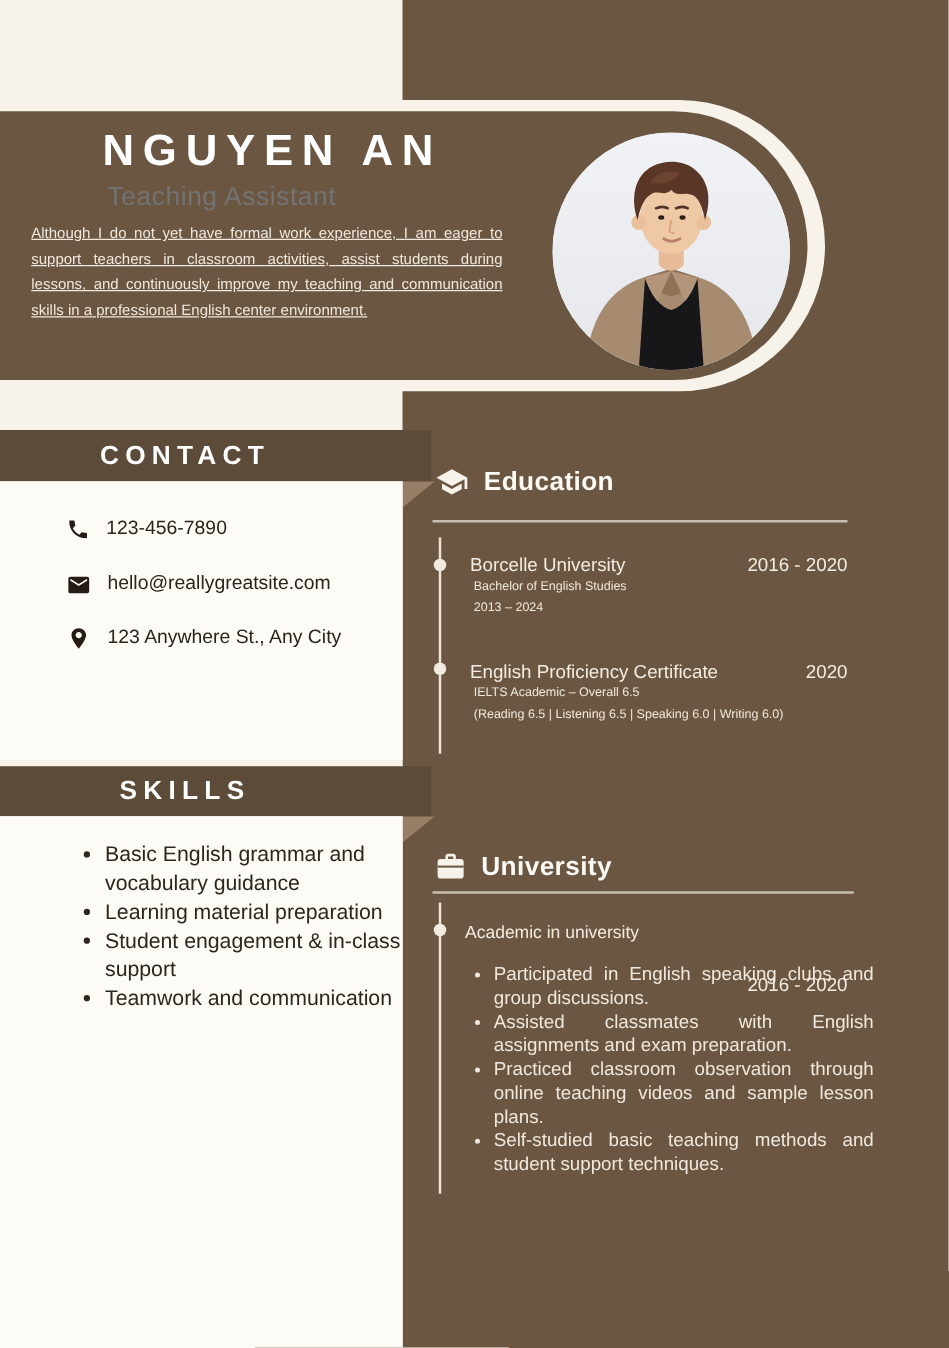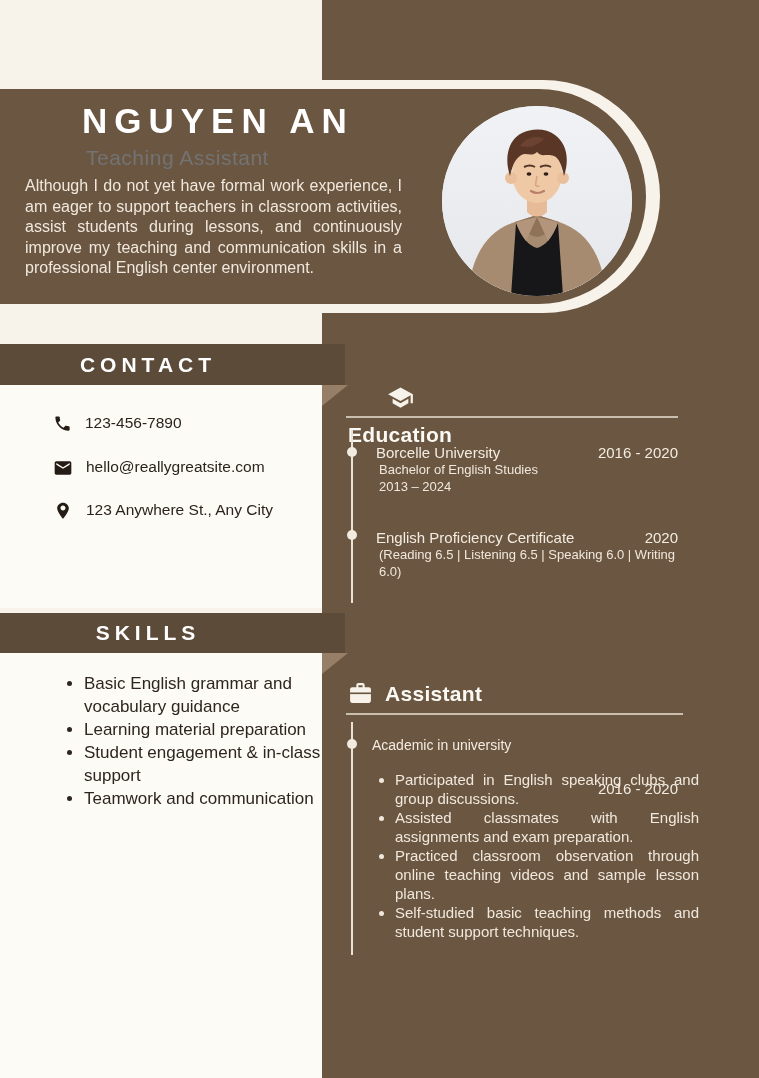--- a/index.html
+++ b/index.html
@@ -15,22 +15,22 @@
   
   .cap-outline{left:0; top:80px; width:660px; height:233px; background:#f8f3ea;
     border-radius:0 117px 117px 0;}
   .band{left:0; top:89px; width:646px; height:215px; background:#6a5641;
     border-radius:0 108px 108px 0;}
   .photo{left:442px; top:106px; width:190px; height:190px; border-radius:50%;
     overflow:hidden; background:#ecedef;}
   .name{left:82px; top:101px; width:420px; color:#ffffff; font-size:35px;
     font-weight:800; letter-spacing:7px; white-space:nowrap;}
   .subtitle{left:86px; top:146px; color:#737373; font-size:21px; letter-spacing:0.5px;}
-  .summary{left:25px; top:176px; width:377px; color:#f0e8dc; font-size:16px;
-    line-height:20.6px; text-align:justify;}
+  .summary{left:25px; top:176px; width:377px; color:#f0e8dc; font-size:12px;
+    line-height:20.6px; text-align:justify;text-decoration:underline;}
   
   .bar{left:0; width:345px; background:#5d4b3a; color:#ffffff;}
   .bar span{display:block; width:296px; text-align:center; font-weight:700;
     font-size:21px; letter-spacing:5px;}
   .bar-contact{top:344px; height:41px;} .bar-contact span{line-height:41px;}
   .bar-skills{top:613px; height:40px;} .bar-skills span{line-height:40px;}
   .fold{left:322px; width:26px; height:21px; background:#977e67;
     clip-path:polygon(0 0,100% 0,0 100%);}
   .fold-contact{top:385px;} .fold-skills{top:653px;}
   .card{left:0; width:322px; background:#fdfbf6;}
@@ -38,33 +38,33 @@
   .card-skills{top:653px; height:425px;}
   .c-row{position:absolute; left:53px; display:flex; align-items:flex-start; gap:13px;
     color:#2b241d; font-size:15.5px;}
   .c-row svg{flex:0 0 auto;}
   .skills-list{position:absolute; left:64px; top:672px; width:243px; margin:0;
     padding:0 0 0 20px; color:#2e261e; font-size:17px; line-height:23px;}
   .skills-list li{margin:0; padding:0;}
   
   .sec-head{display:flex; align-items:center; gap:12px; color:#fbf9f4; font-weight:700;}
   .sec-head .t{font-size:21px; letter-spacing:0.3px;}
-  .edu-head{left:348px; top:384px;flex-direction:column;}
+  .edu-head{left:348px; top:372px;}
   .act-head{left:348px; top:681px;}
   .rule{height:2px; background:rgba(233,224,210,0.75);}
   .rule-edu{left:346px; top:416px; width:332px;}
   .rule-act{left:346px; top:713px; width:337px;}
   .tline{width:2px; background:#ece4d6; left:351px;}
   .tline-edu{top:430px; height:173px;}
   .tline-act{top:722px; height:233px;}
   .dot{width:10px; height:10px; border-radius:50%; background:#f2ebdf; left:347px;}
   .dot-e1{top:447px;} .dot-e2{top:530px;} .dot-a1{top:739px;}
   .etitle{color:#f3ece1; font-size:15px; width:230px; white-space:nowrap;}
   .edate{color:#f3ece1; font-size:15px; text-align:right; width:118px; left:560px;}
-  .edetails{color:#f0e8dc; font-size:13px; line-height:17.4px; width:308px; left:379px;}
+  .edetails{color:#f0e8dc; font-size:10px; line-height:17.4px; width:308px; left:379px;}
   .etitle-1{left:376px; top:444px;} .edate-1{top:444px;}
   .edet-1{top:461px;}
   .etitle-2{left:376px; top:529px;} .edate-2{top:529px;}
   .edet-2{top:546px;}
   .group-label{left:372px; top:737px; color:#f3ece1; font-size:14px;}
   .act-list{position:absolute; left:378px; top:771px; width:304px; margin:0;
     padding:0 0 0 17px; color:#f0e8dc; font-size:15px; line-height:18.6px;
     text-align:justify;}
   .act-list li{margin:0 0 1px 0; padding:0;}
   .overlay-date{left:560px; top:780px; width:118px; text-align:right;
@@ -165,29 +165,30 @@
   <div class="abs etitle etitle-1">Borcelle University</div>
   <div class="abs edate edate-1">2016 - 2020</div>
   <div class="abs edetails edet-1">
     <div>Bachelor of English Studies</div>
     <div>2013 – 2024</div>
   </div>
 
   <div class="abs etitle etitle-2">English Proficiency Certificate</div>
   <div class="abs edate edate-2">2020</div>
   <div class="abs edetails edet-2">
+    <div>IELTS Academic – Overall 6.5</div>
     <div>(Reading 6.5 | Listening 6.5 | Speaking 6.0 | Writing 6.0)</div>
   </div>
 
   <div class="abs sec-head act-head">
     <svg width="25" height="25" viewBox="0 0 24 24">
         <path fill="#f7f3ea" d="M20 6h-4V4c0-1.11-.89-2-2-2h-4c-1.11 0-2 .89-2 2v2H4c-1.11 0-1.99.89-1.99 2L2 19c0 1.11.89 2 2 2h16c1.11 0 2-.89 2-2V8c0-1.11-.89-2-2-2zm-6 0h-4V4h4v2z"></path>
         <rect x="2" y="11" width="20" height="1.6" fill="#6a5641"></rect>
       </svg>
-    <span class="t">Assistant</span>
+    <span class="t">University</span>
   </div>
   <div class="abs rule rule-act"></div>
   <div class="abs tline tline-act"></div>
   <div class="abs dot dot-a1"></div>
   <div class="abs group-label">Academic in university</div>
 
   <ul class="act-list">
     <li>Participated in English speaking clubs and group discussions.</li>
     <li>Assisted classmates with English assignments and exam preparation.</li>
     <li>Practiced classroom observation through online teaching videos and sample lesson plans.</li>

